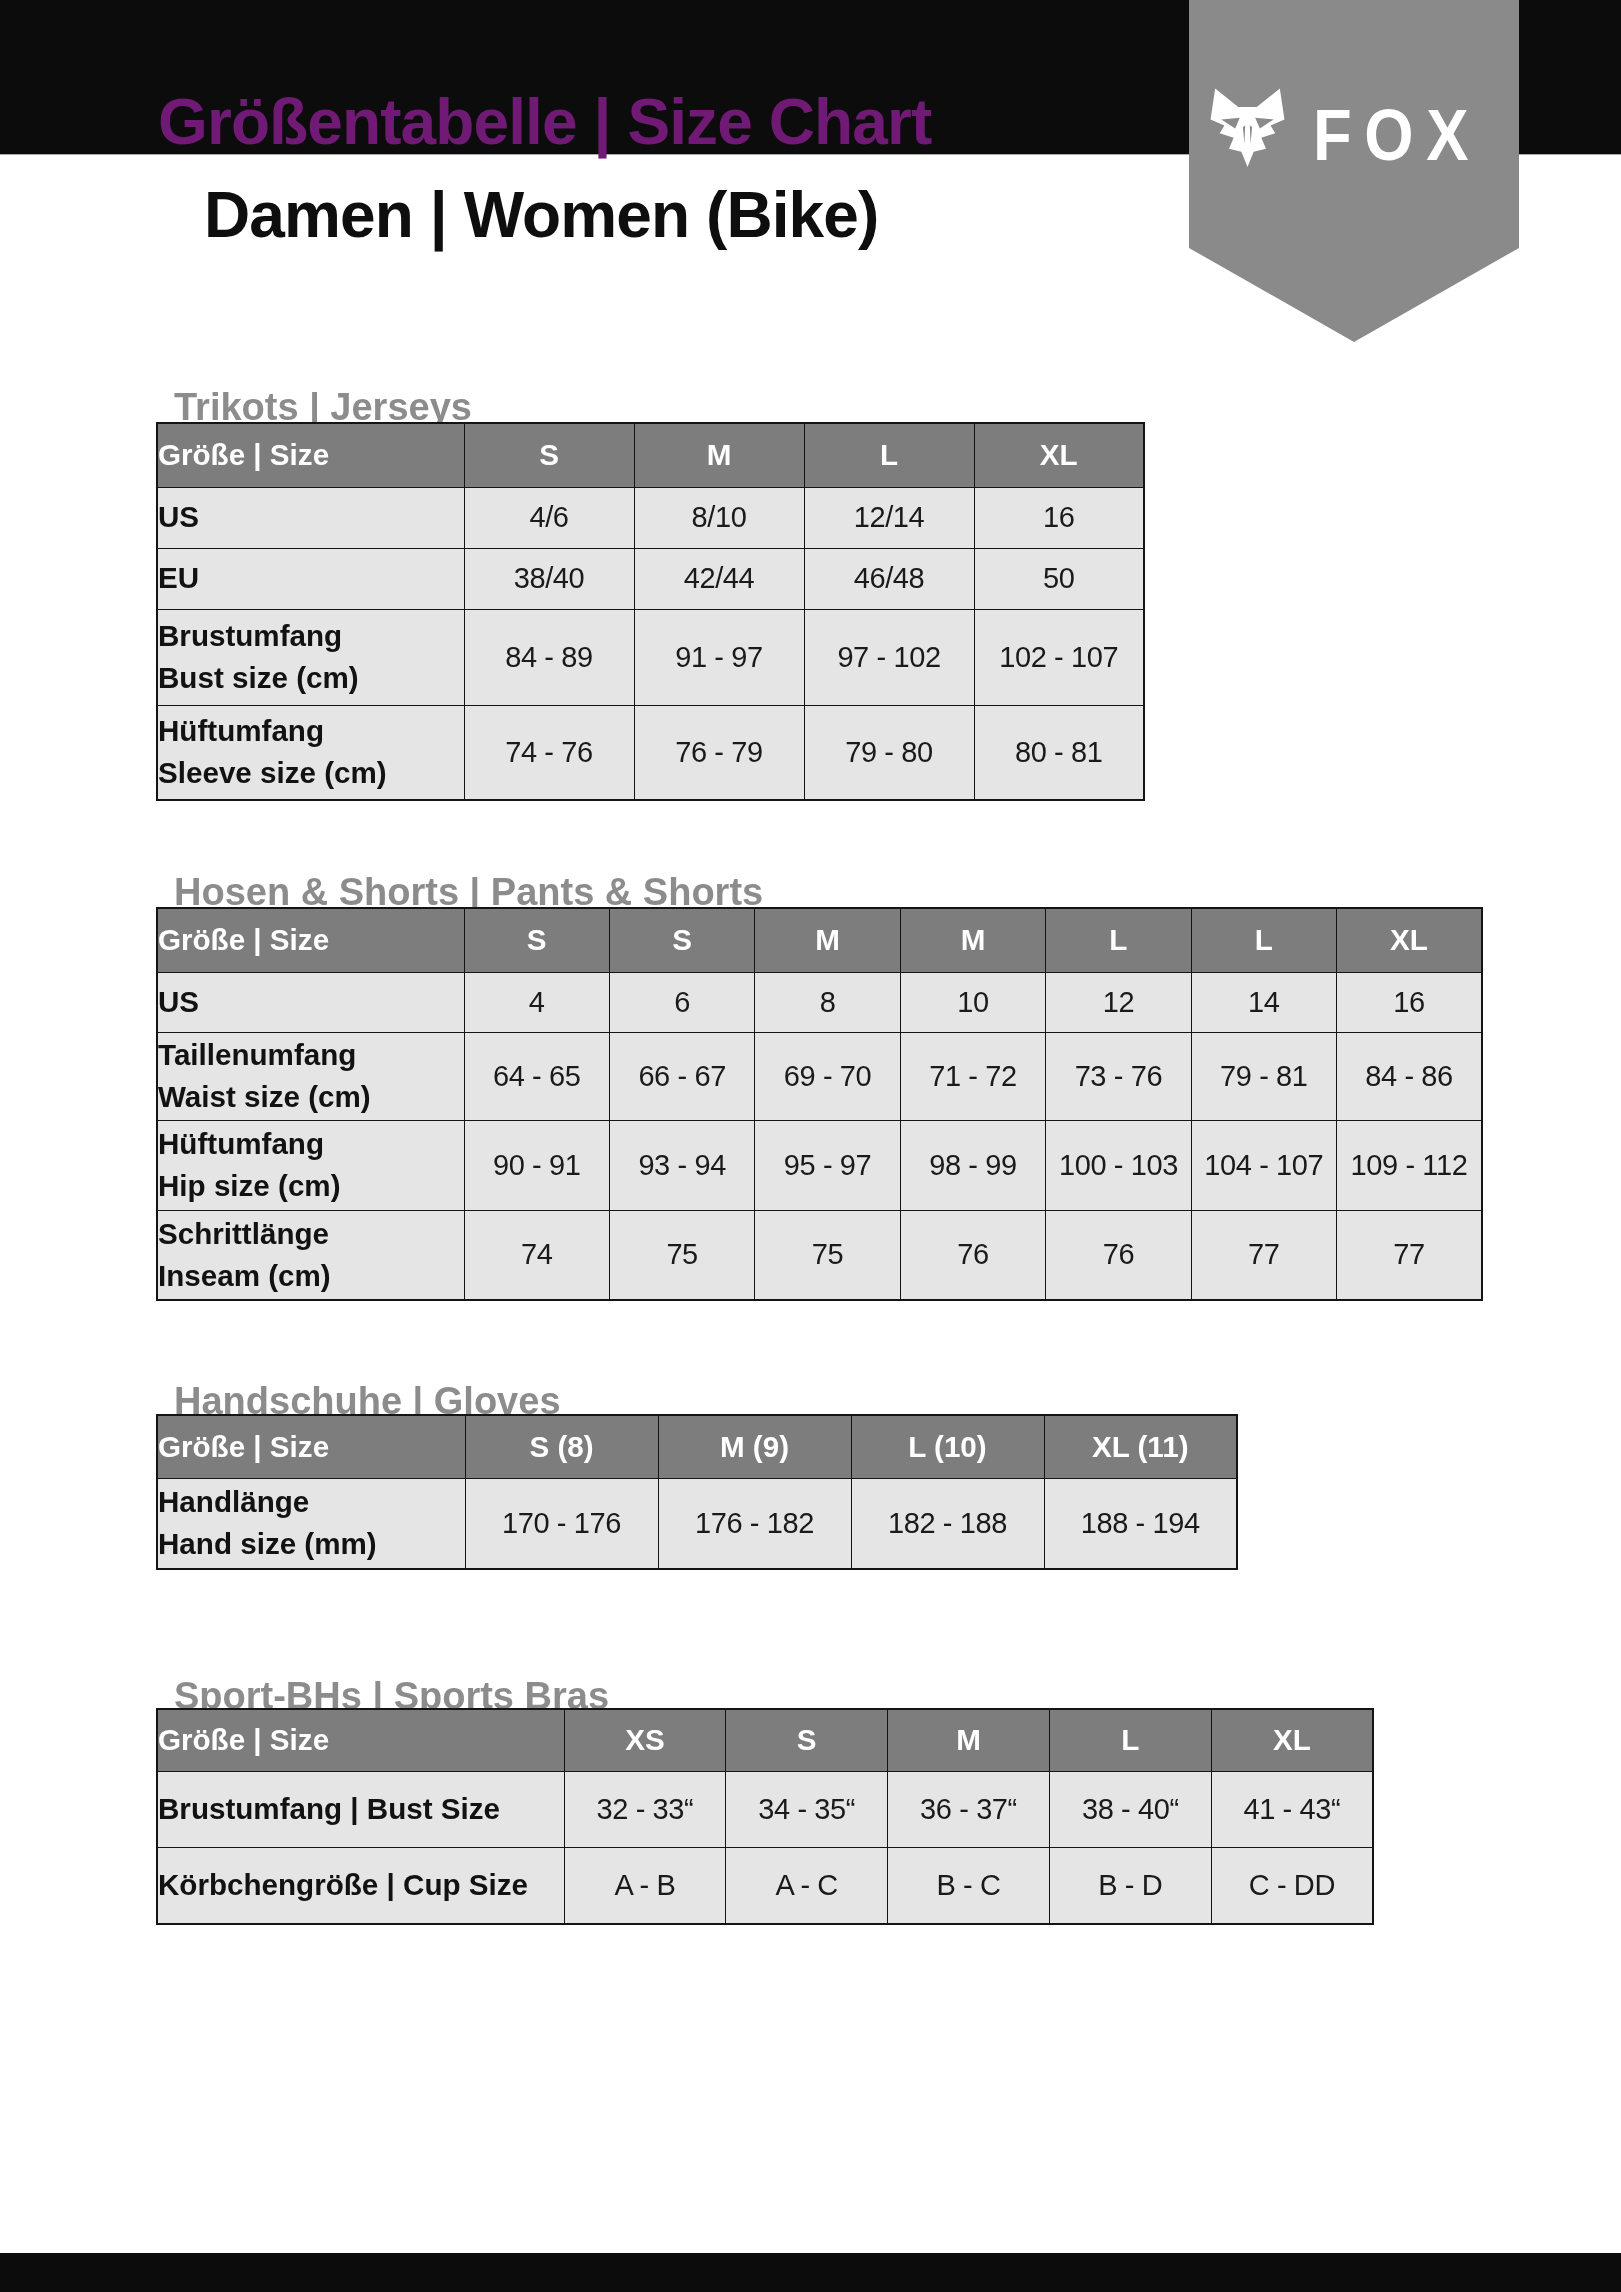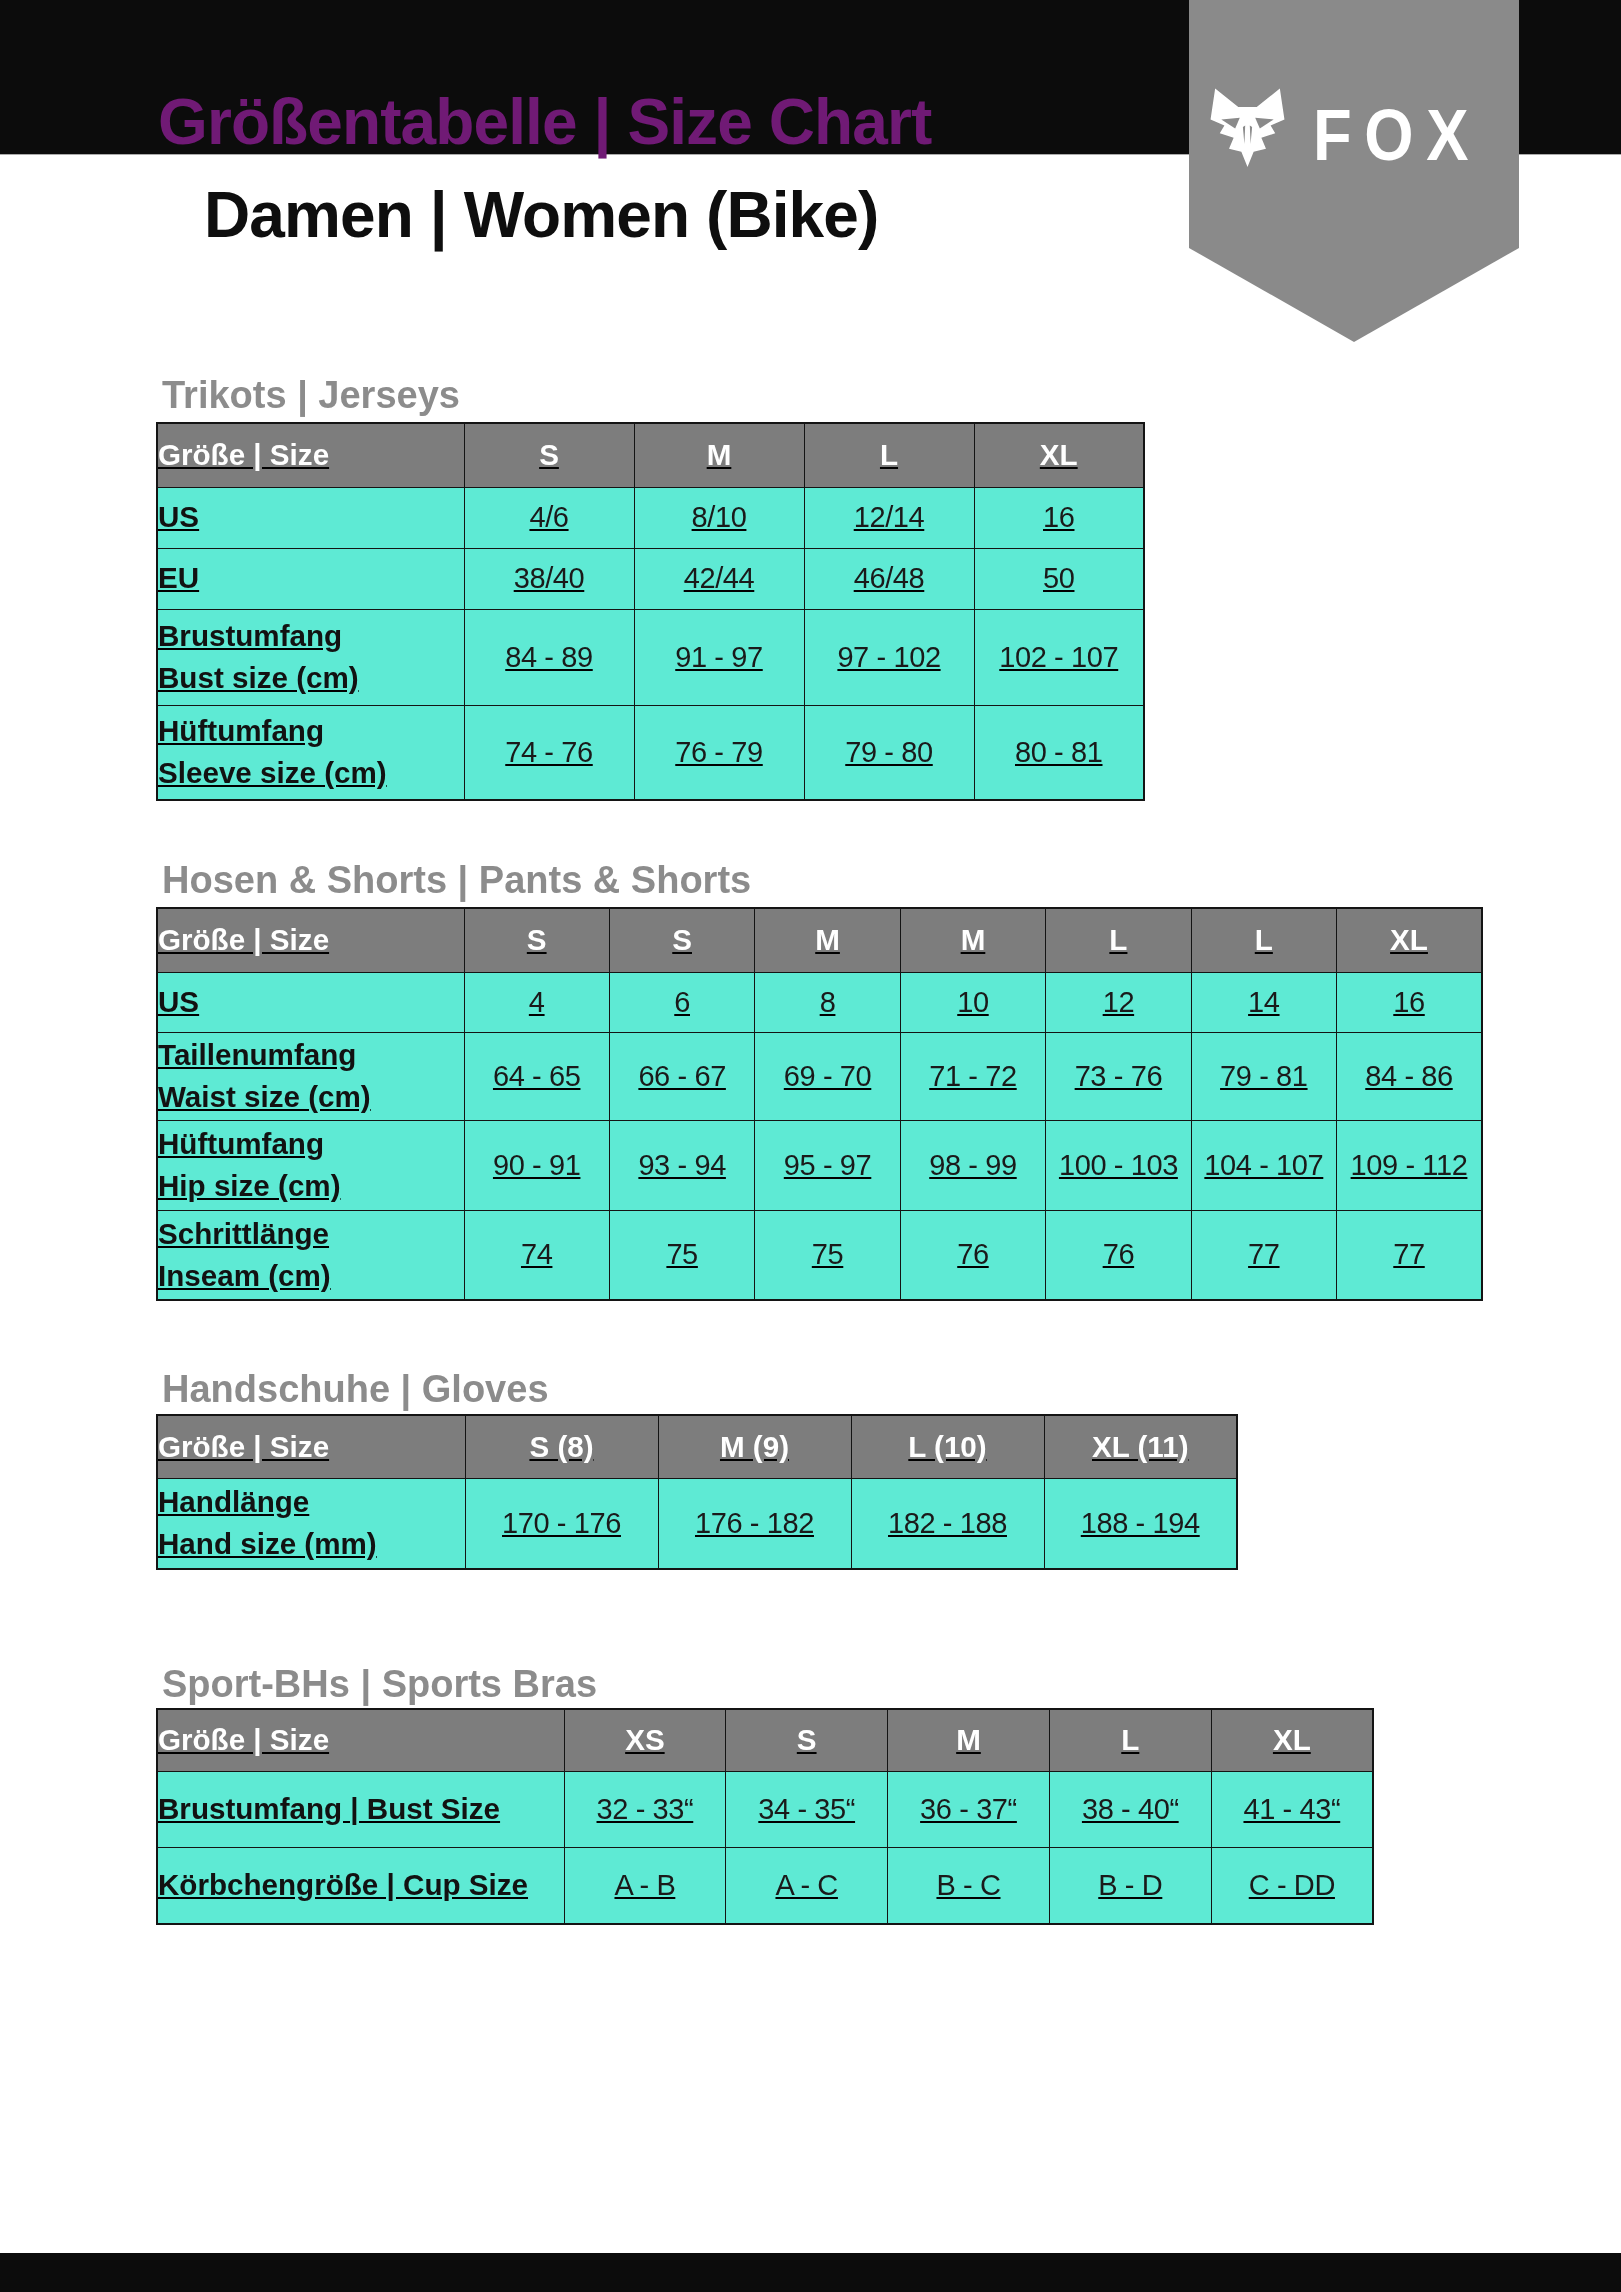--- a/index.html
+++ b/index.html
@@ -10,24 +10,24 @@
   .main-title{position:absolute;left:158px;top:90px;margin:0;font-size:64px;font-weight:bold;
         color:#701a75;line-height:1;white-space:nowrap;letter-spacing:-0.9px;}
   .sub-title{position:absolute;left:204px;top:183px;margin:0;font-size:64px;font-weight:bold;
         color:#0e0e0e;line-height:1;white-space:nowrap;letter-spacing:-0.9px;}
   .fox-banner{position:absolute;left:1189px;top:0;width:330px;height:342px;background:#8a8a8a;
         clip-path:polygon(0 0,100% 0,100% 72.5%,50% 100%,0 72.5%);}
   .fox-head{position:absolute;left:19.7px;top:86px;width:77px;height:86px;display:block;}
   .fox-head svg{display:block;width:100%;height:100%;}
   .fox-word{position:absolute;left:124px;top:99px;font-size:72px;font-weight:bold;color:#ffffff;
         letter-spacing:14.3px;line-height:1;transform:scaleX(.88);transform-origin:left top;}
-  .section-title{position:absolute;margin:4px;font-size:38px;font-weight:bold;color:#8c8c8c;
+  .section-title{position:absolute;margin:16px;font-size:38px;font-weight:bold;color:#8c8c8c;
         line-height:1.1;white-space:nowrap;}
-  .size-table{position:absolute;border-collapse:collapse;table-layout:fixed;background:#5eead4;
-        border:2.7px solid #141414;text-decoration:underline;}
+  .size-table{position:absolute;border-collapse:collapse;table-layout:fixed;background:#e5e5e5;
+        border:2.7px solid #141414;}
   .size-table th,.size-table td{border:1.8px solid #141414;padding:0;}
   .size-table thead th{background:#7d7d7d;color:#ffffff;font-size:29.6px;}
   .label-head{text-align:left;padding-left:19.7px;}
   .size-head{text-align:center;}
   .row-label{text-align:left;padding-left:19.7px;font-size:29.6px;color:#121212;line-height:1.42;
         font-weight:bold;}
   .value{text-align:center;font-size:29px;font-weight:normal;color:#1a1a1a;letter-spacing:-0.4px;}
   .footer-bar{position:absolute;left:0;top:2253px;width:100%;height:39px;background:#0c0c0c;}
 </style>
 </head>

